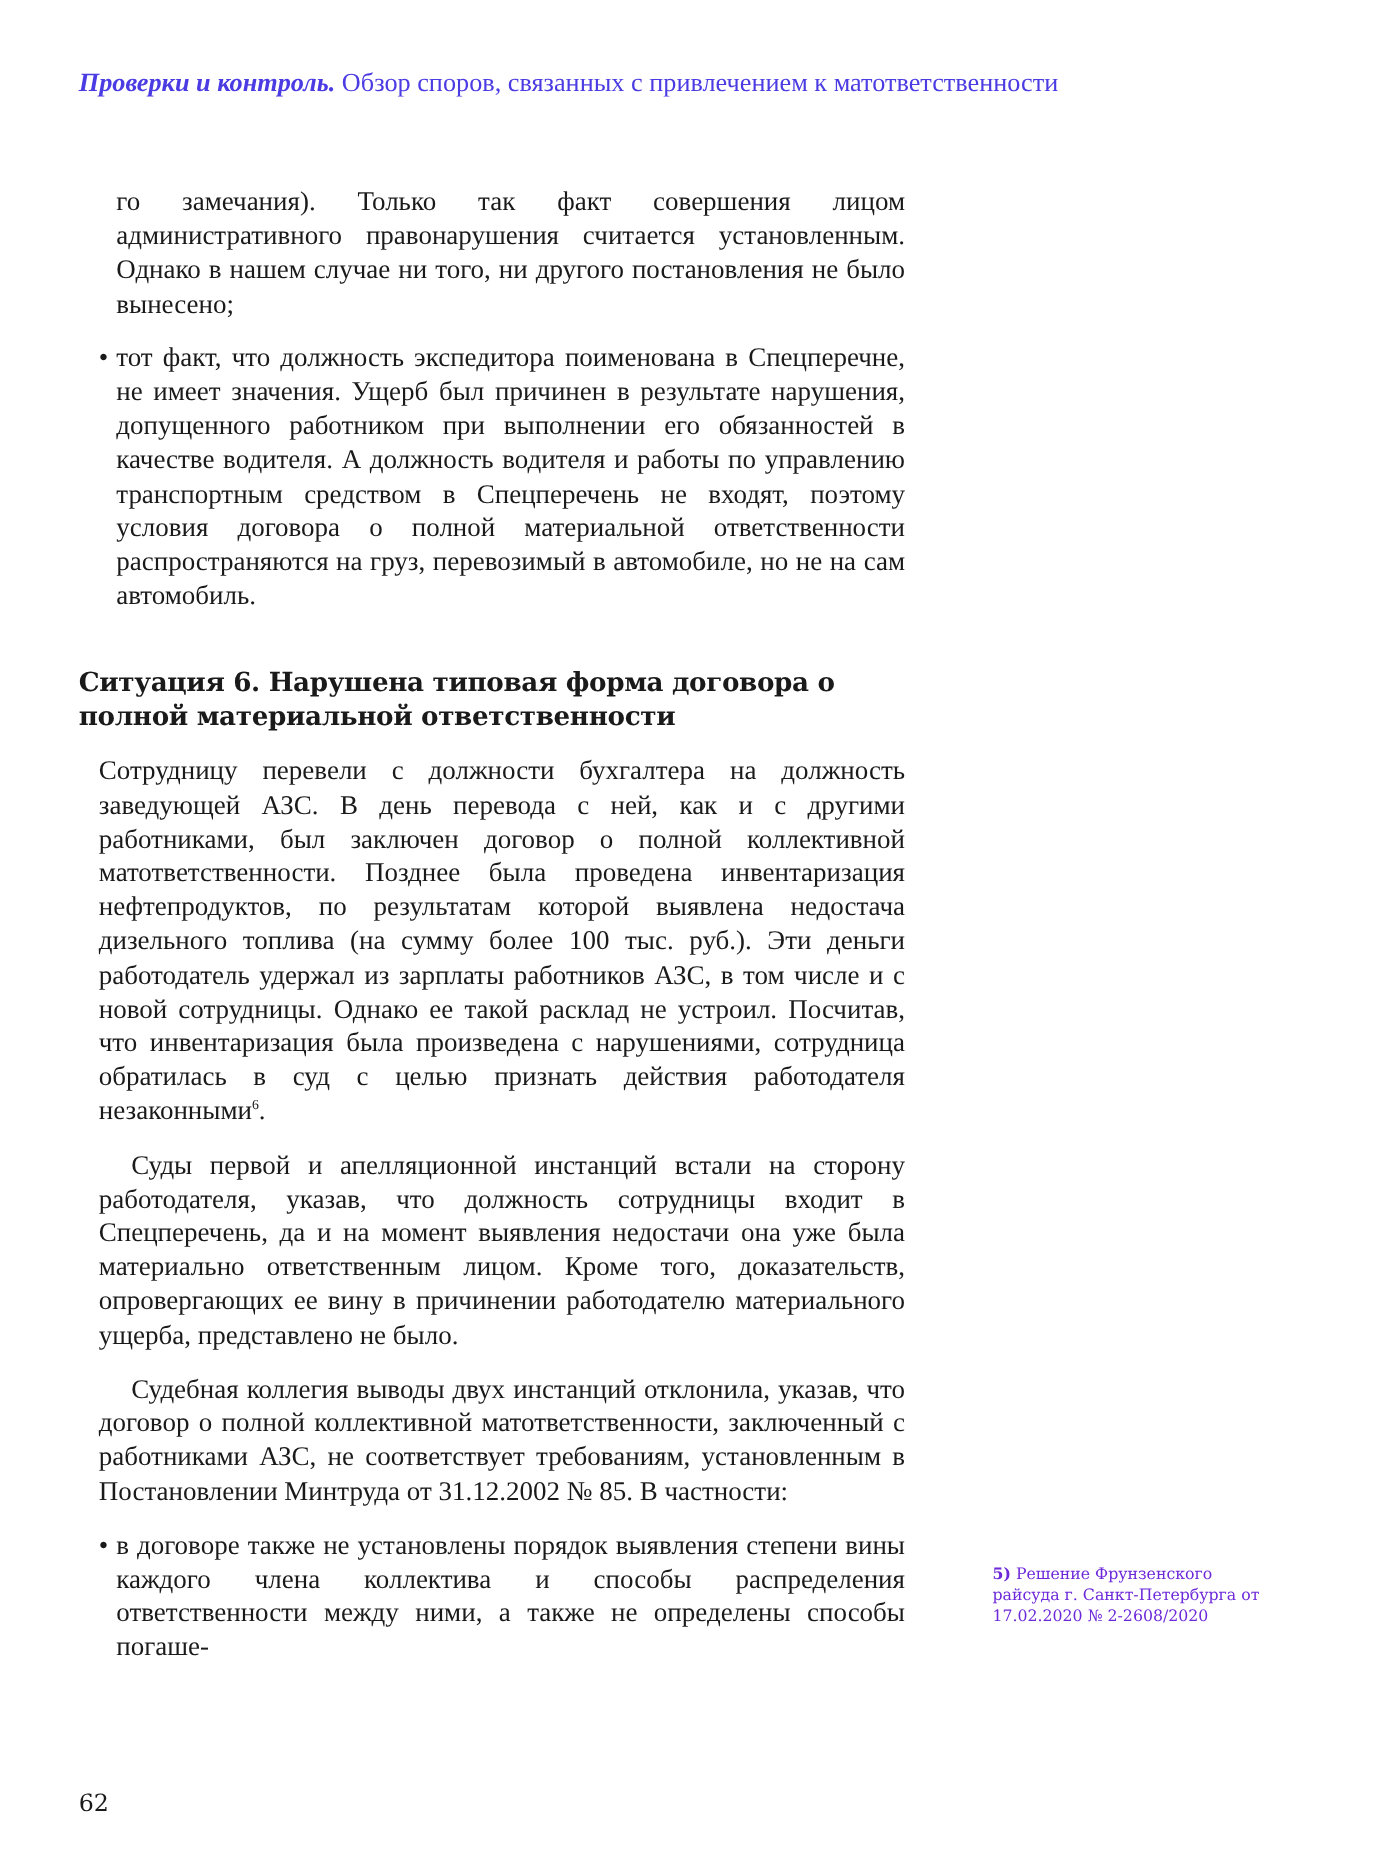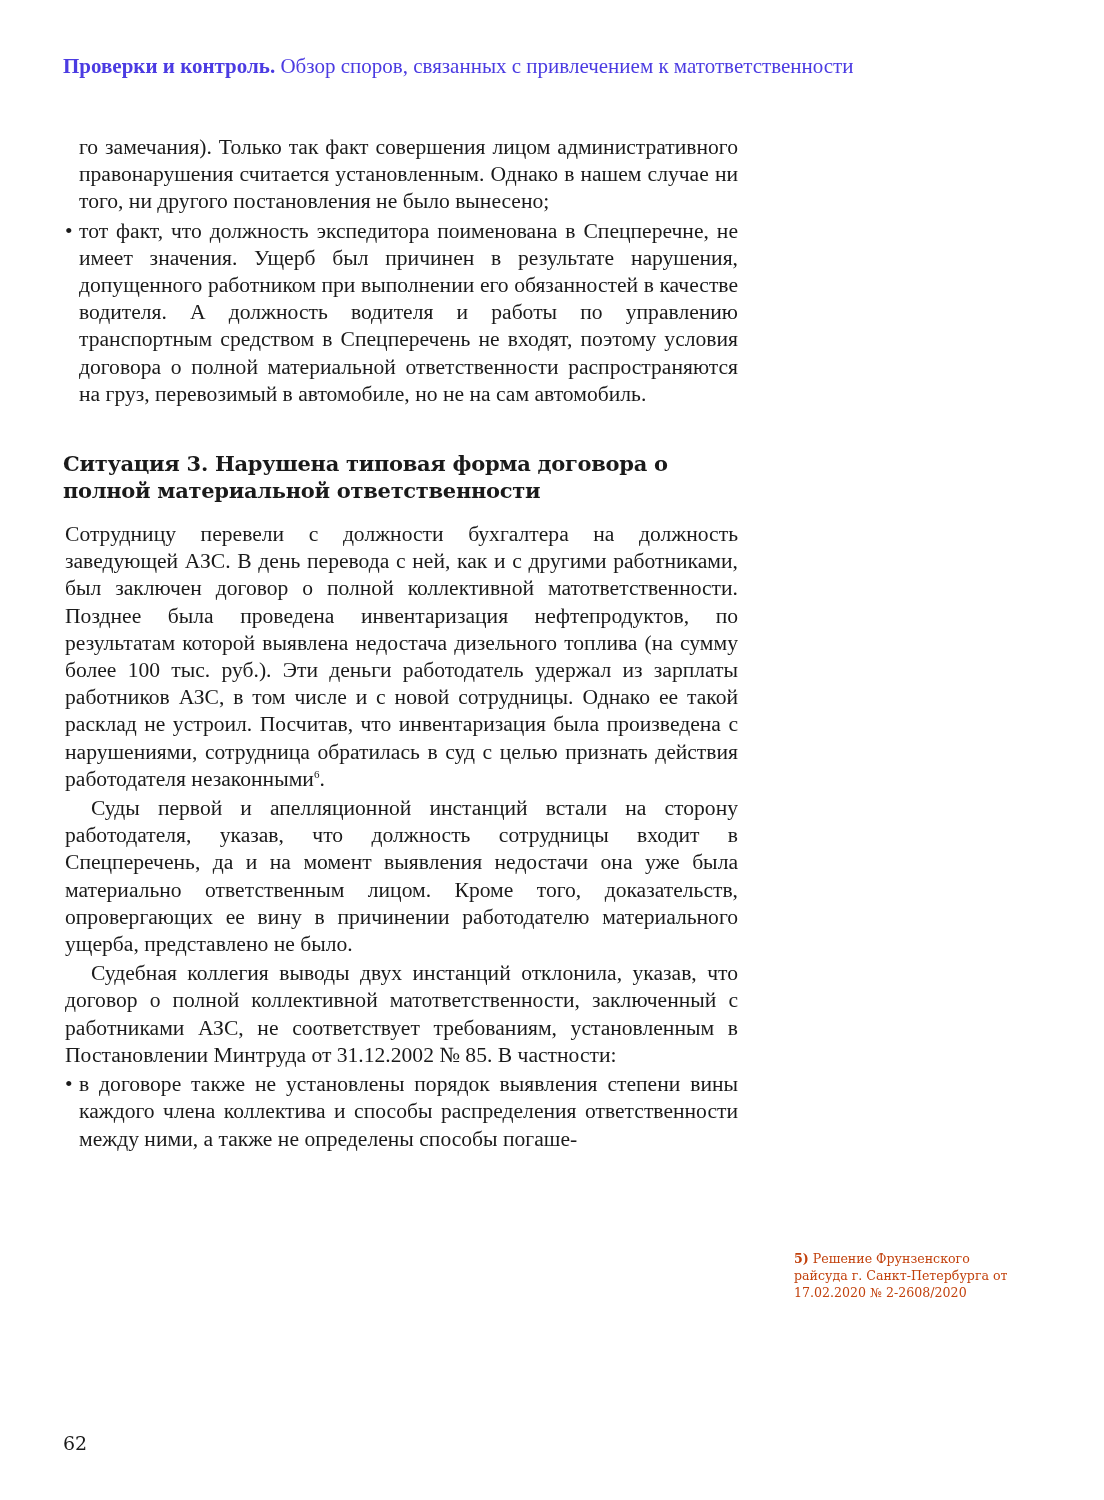--- a/index.html
+++ b/index.html
@@ -7,43 +7,43 @@
       width: 1104px; height: 1500px; position: relative; overflow: hidden;
       font-family: "DejaVu Serif", "Liberation Serif", serif;
       color: #1a1a1a;
     }
     .running-head {
       position: absolute; left: 63px; top: 54px;
       font-size: 19.5px; color: #4b3be2; white-space: nowrap;
       font-family: "Liberation Serif", "DejaVu Serif", serif;
       font-size: 21px;
     }
-    .running-head .bold { font-weight: bold; }
+    .running-head .bold { font-weight: bold; font-style: italic; }
     .col {
       position: absolute; left: 63px; top: 132px; width: 677px;
       font-family: "Liberation Serif", "DejaVu Serif", serif;
       font-size: 21.6px; line-height: 27.2px;
       text-align: justify;
     }
-    .col p { margin: 2px; }
+    .col p { margin: 16px; }
     .indent { text-indent: 26px; }
     .bullet { position: relative; padding-left: 14px; }
     .bullet::before { content: "•"; position: absolute; left: 0; top: 0; }
     .cont { padding-left: 14px; }
     .heading {
       font-family: "DejaVu Serif", "Liberation Serif", serif;
       font-weight: bold; font-size: 21px; line-height: 27px;
       margin: 42px 0 17px 0 !important; text-align: left;
       letter-spacing: -0.3px;
     }
     sup { font-size: 11px; line-height: 0; vertical-align: 8px; }
     .footnotes {
       position: absolute; left: 794px; top: 1250px; width: 220px;
       font-family: "DejaVu Serif", "Liberation Serif", serif;
-      font-size: 12.6px; line-height: 17px; color: #c2410c;
+      font-size: 12.6px; line-height: 17px; color: #6d28d9;
     }
     .footnotes p { margin: 0 0 3px 0; }
     .footnotes .num { font-weight: bold; }
     .page-number {
       position: absolute; left: 63px; top: 1432px;
       font-family: "DejaVu Serif", "Liberation Serif", serif;
       font-size: 19px; color: #1a1a1a;
     }
   </style>
 </head>
@@ -51,21 +51,21 @@
 
 <div class="running-head">
   <span class="bold">Проверки и контроль.</span>
   <span>Обзор споров, связанных с привлечением к матответственности</span>
 </div>
 
 <div class="col">
   <p class="cont">го замечания). Только так факт совершения лицом административного правонарушения считается установленным. Однако в нашем случае ни того, ни другого постановления не было вынесено;</p>
   <p class="bullet">тот факт, что должность экспедитора поименована в Спецперечне, не имеет значения. Ущерб был причинен в результате нарушения, допущенного работником при выполнении его обязанностей в качестве водителя. А должность водителя и работы по управлению транспортным средством в Спецперечень не входят, поэтому условия договора о полной материальной ответственности распространяются на груз, перевозимый в автомобиле, но не на сам автомобиль.</p>
 
-  <p class="heading">Ситуация 3. Нарушена типовая форма договора о полной материальной ответственности</p>
+  <p class="heading">Ситуация 6. Нарушена типовая форма договора о полной материальной ответственности</p>
 
   <p><span>Сотрудницу перевели с должности бухгалтера на должность заведующей АЗС. В день перевода с ней, как и с другими работниками, был заключен договор о полной коллективной матответственности. Позднее была проведена инвентаризация нефтепродуктов, по результатам которой выявлена недостача дизельного топлива (на сумму более 100 тыс. руб.). Эти деньги работодатель удержал из зарплаты работников АЗС, в том числе и с новой сотрудницы. Однако ее такой расклад не устроил. Посчитав, что инвентаризация была произведена с нарушениями, сотрудница обратилась в суд с целью признать действия работодателя незаконными</span><sup>6</sup><span>.</span></p>
   <p class="indent">Суды первой и апелляционной инстанций встали на сторону работодателя, указав, что должность сотрудницы входит в Спецперечень, да и на момент выявления недостачи она уже была материально ответственным лицом. Кроме того, доказательств, опровергающих ее вину в причинении работодателю материального ущерба, представлено не было.</p>
   <p class="indent">Судебная коллегия выводы двух инстанций отклонила, указав, что договор о полной коллективной матответственности, заключенный с работниками АЗС, не соответствует требованиям, установленным в Постановлении Минтруда от 31.12.2002 № 85. В частности:</p>
   <p class="bullet">в договоре также не установлены порядок выявления степени вины каждого члена коллектива и способы распределения ответственности между ними, а также не определены способы погаше-</p>
 </div>
 
 <div class="footnotes">
   <p><span class="num">5)</span> <span>Решение Фрунзенского райсуда г. Санкт-Петербурга от 17.02.2020 № 2-2608/2020</span></p>
 </div>

